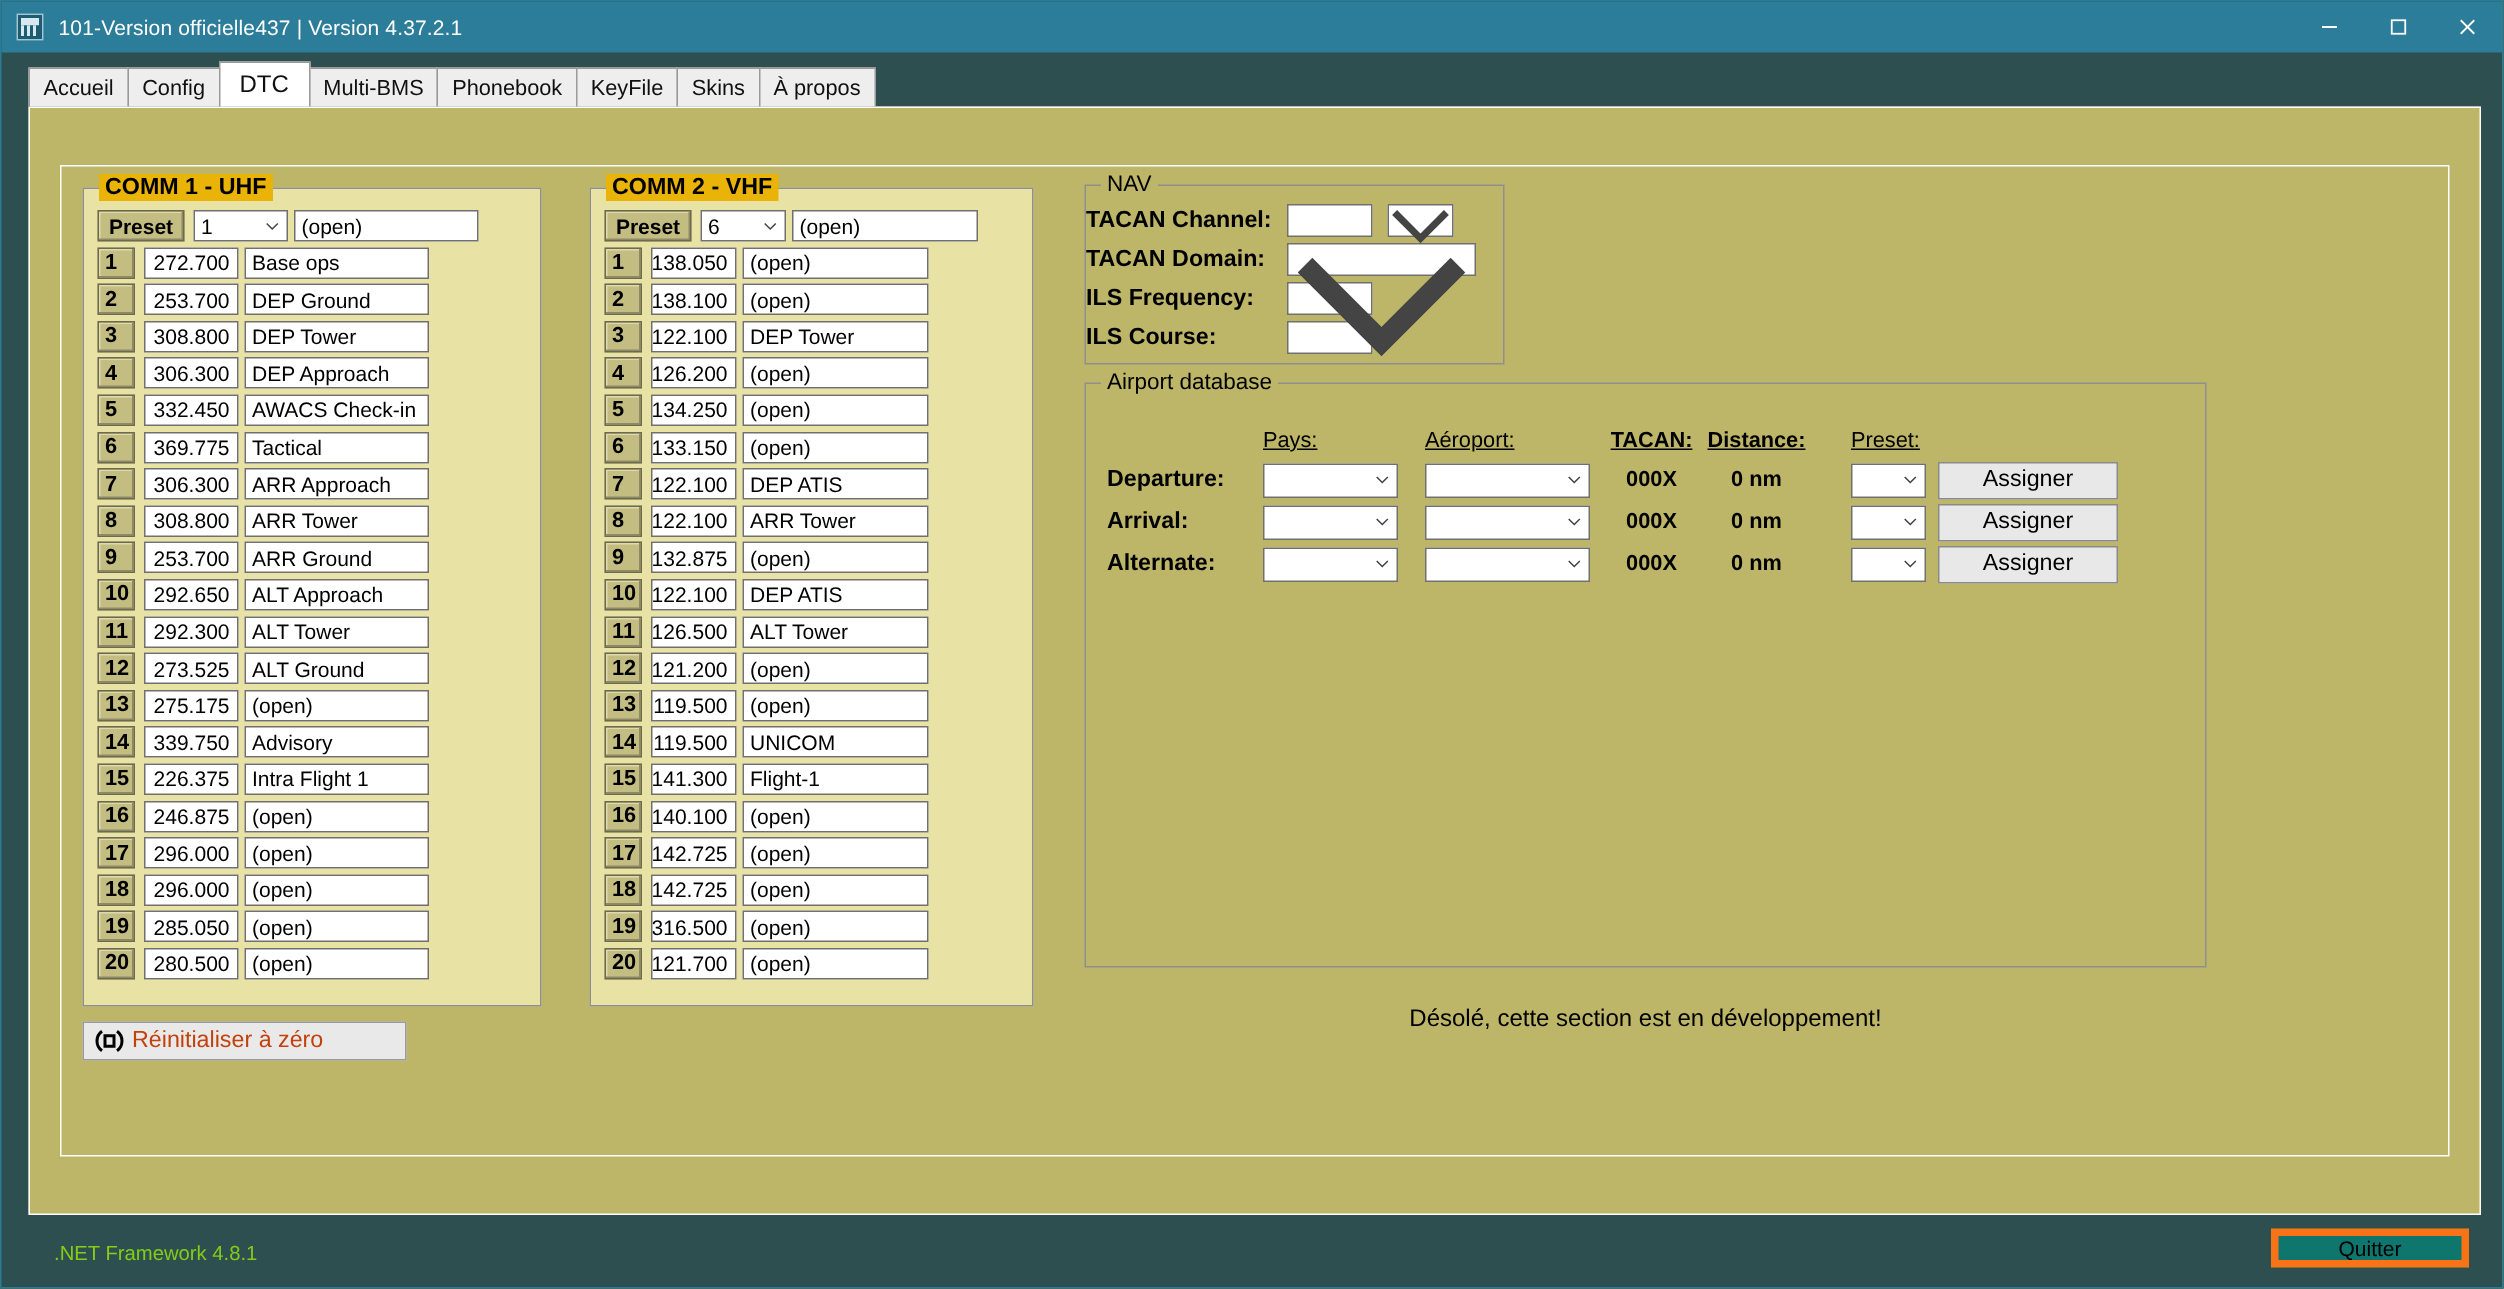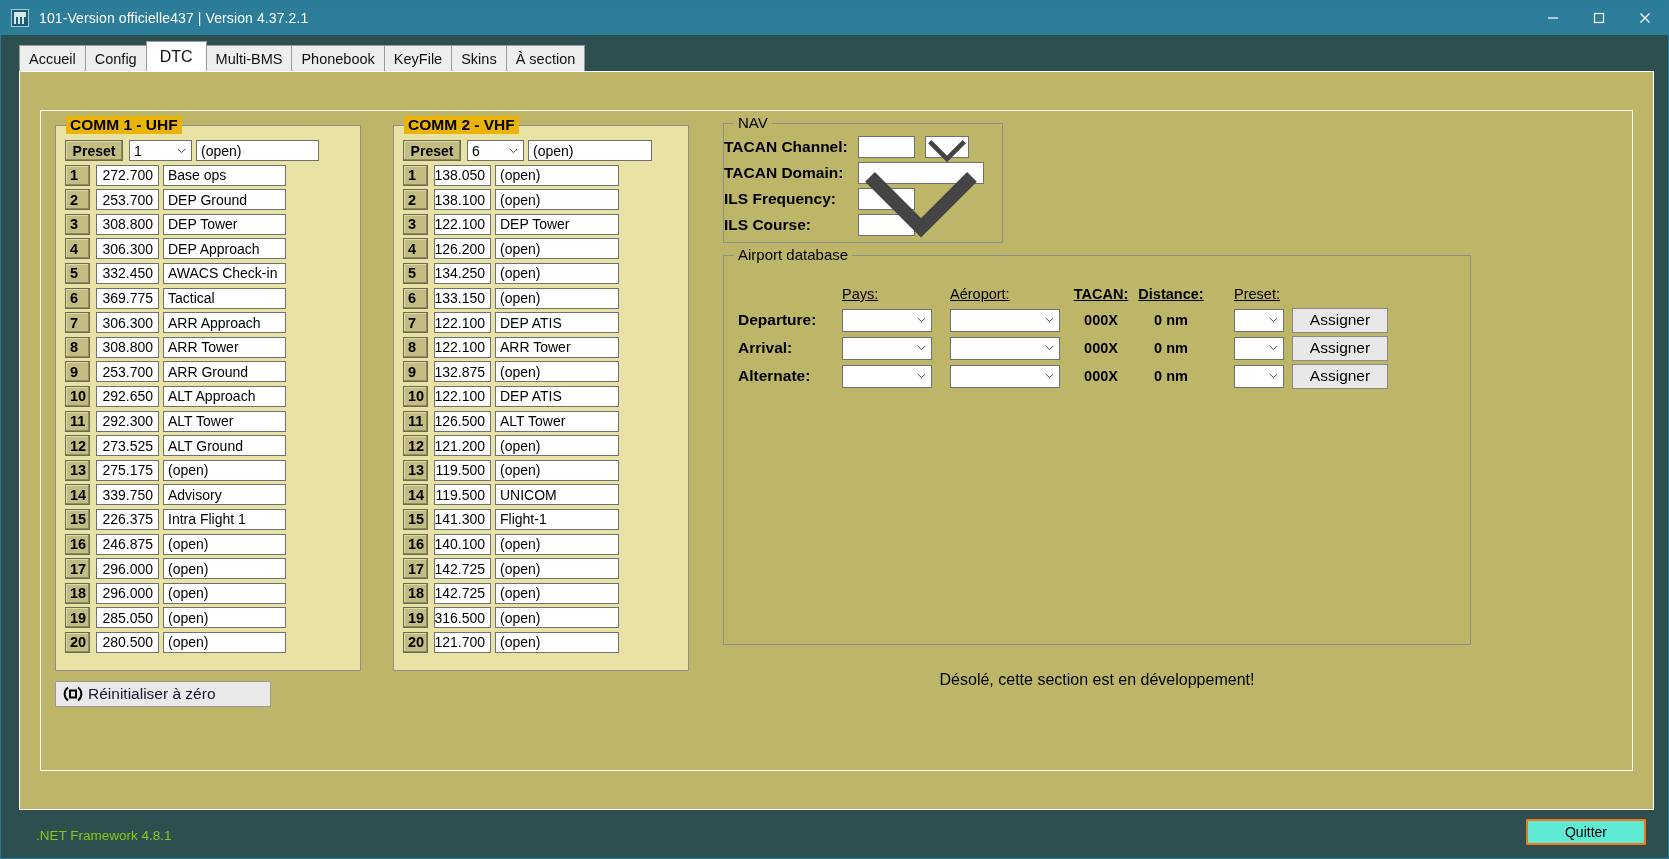--- a/index.html
+++ b/index.html
@@ -303,21 +303,21 @@
     align-items: center;
     height: 28px;
   }
   .hdr-row { height: 24px; }
   .col-label  { width: 104px; flex: none; font-size: 15.5px; font-weight: bold; color: #000; }
   .col-pays   { width: 90px; flex: none; }
   .col-aero   { width: 110px; flex: none; margin-left: 18px; }
   .col-tacan  { width: 62px; flex: none; margin-left: 10px; text-align: center; font-size: 14.5px; font-weight: bold; color: #000; }
   .col-dist   { width: 66px; flex: none; margin-left: 6px; text-align: center; font-size: 14.5px; font-weight: bold; color: #000; }
   .col-preset { width: 50px; flex: none; margin-left: 30px; }
-  .col-assign { width: 96px; flex: none; margin-left: 8px; }
+  .col-assign { width: 120px; flex: none; margin-left: 8px; }
   .hdr-txt {
     font-size: 14.5px;
     color: #000;
     text-decoration: underline;
   }
   .sel {
     position: relative;
     background: #ffffff;
     border: 1px solid #707070;
     height: 23px;
@@ -352,21 +352,21 @@
   .reset-btn {
     position: absolute;
     left: 14px; top: 570px;
     width: 216px; height: 26px;
     background: #e9e9e9;
     border: 1px solid #9a9a9a;
     display: flex;
     align-items: center;
     padding-left: 6px;
     font-size: 15.5px;
-    color: #0f172a;
+    color: #c2410c;
   }
   .pwr-icon {
     width: 22px; height: 18px;
     margin-right: 4px;
     flex: none;
   }
 
   
   .statusbar {
     height: 48px;
@@ -377,23 +377,23 @@
   .framework-text {
     position: absolute;
     left: 20px; top: 18px;
     font-size: 13.5px;
     color: #84cc16;
     margin-left: 15px;
   }
   .quit-btn {
     position: absolute;
     right: 22px; top: 9px;
-    width: 120px; height: 26px;
-    background: #5eead4;
-    border: 2px solid #f97316;
+    width: 132px; height: 26px;
+    background: #0f766e;
+    border: 5px solid #f97316;
     display: flex;
     align-items: center;
     justify-content: center;
     font-size: 14px;
     color: #000;
   }
 </style>
 </head>
 <body>
 
@@ -423,21 +423,21 @@
   </div>
 
   <div class="outer-tabs">
     <div class="otab">Accueil</div>
     <div class="otab">Config</div>
     <div class="otab active">DTC</div>
     <div class="otab">Multi-BMS</div>
     <div class="otab">Phonebook</div>
     <div class="otab">KeyFile</div>
     <div class="otab">Skins</div>
-    <div class="otab">À section</div>
+    <div class="otab">À propos</div>
   </div>
 
   <div class="page">
 
 
     <div class="tab-content">
 
       <div class="group comm" id="comm1">
         <div class="legend">COMM 1 - UHF</div>
         <div class="comm-rows" id="comm1-rows">

